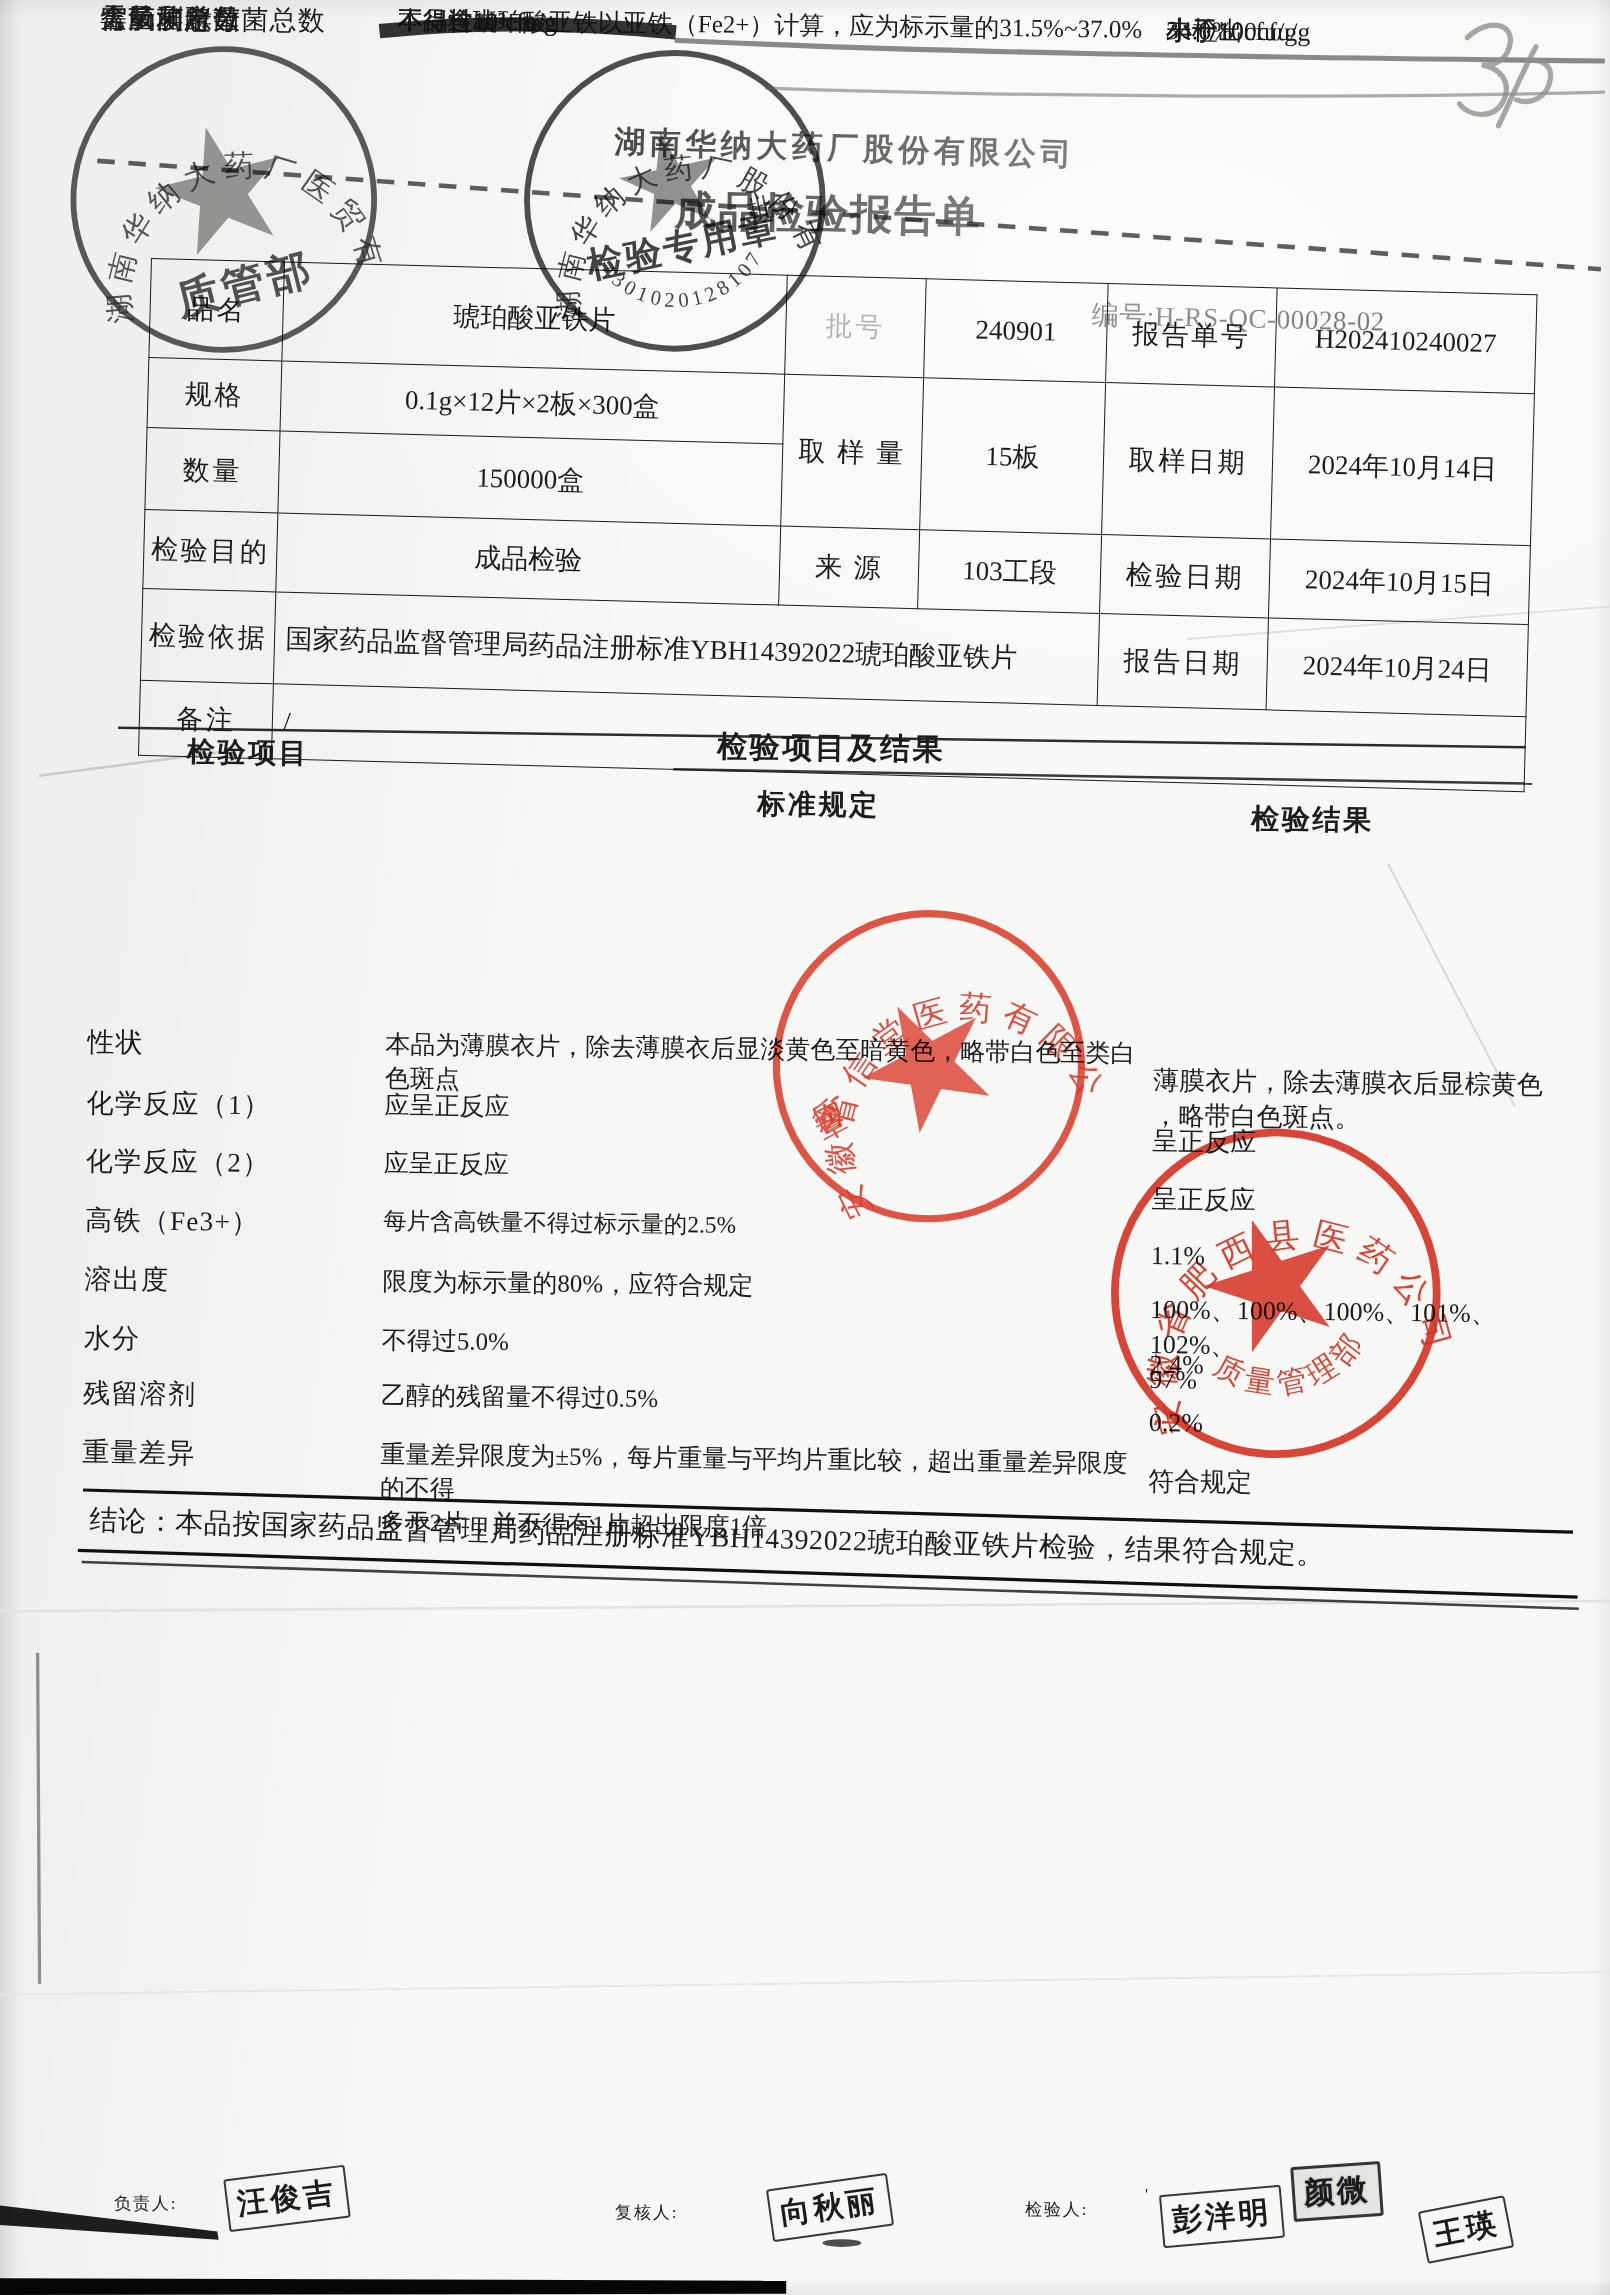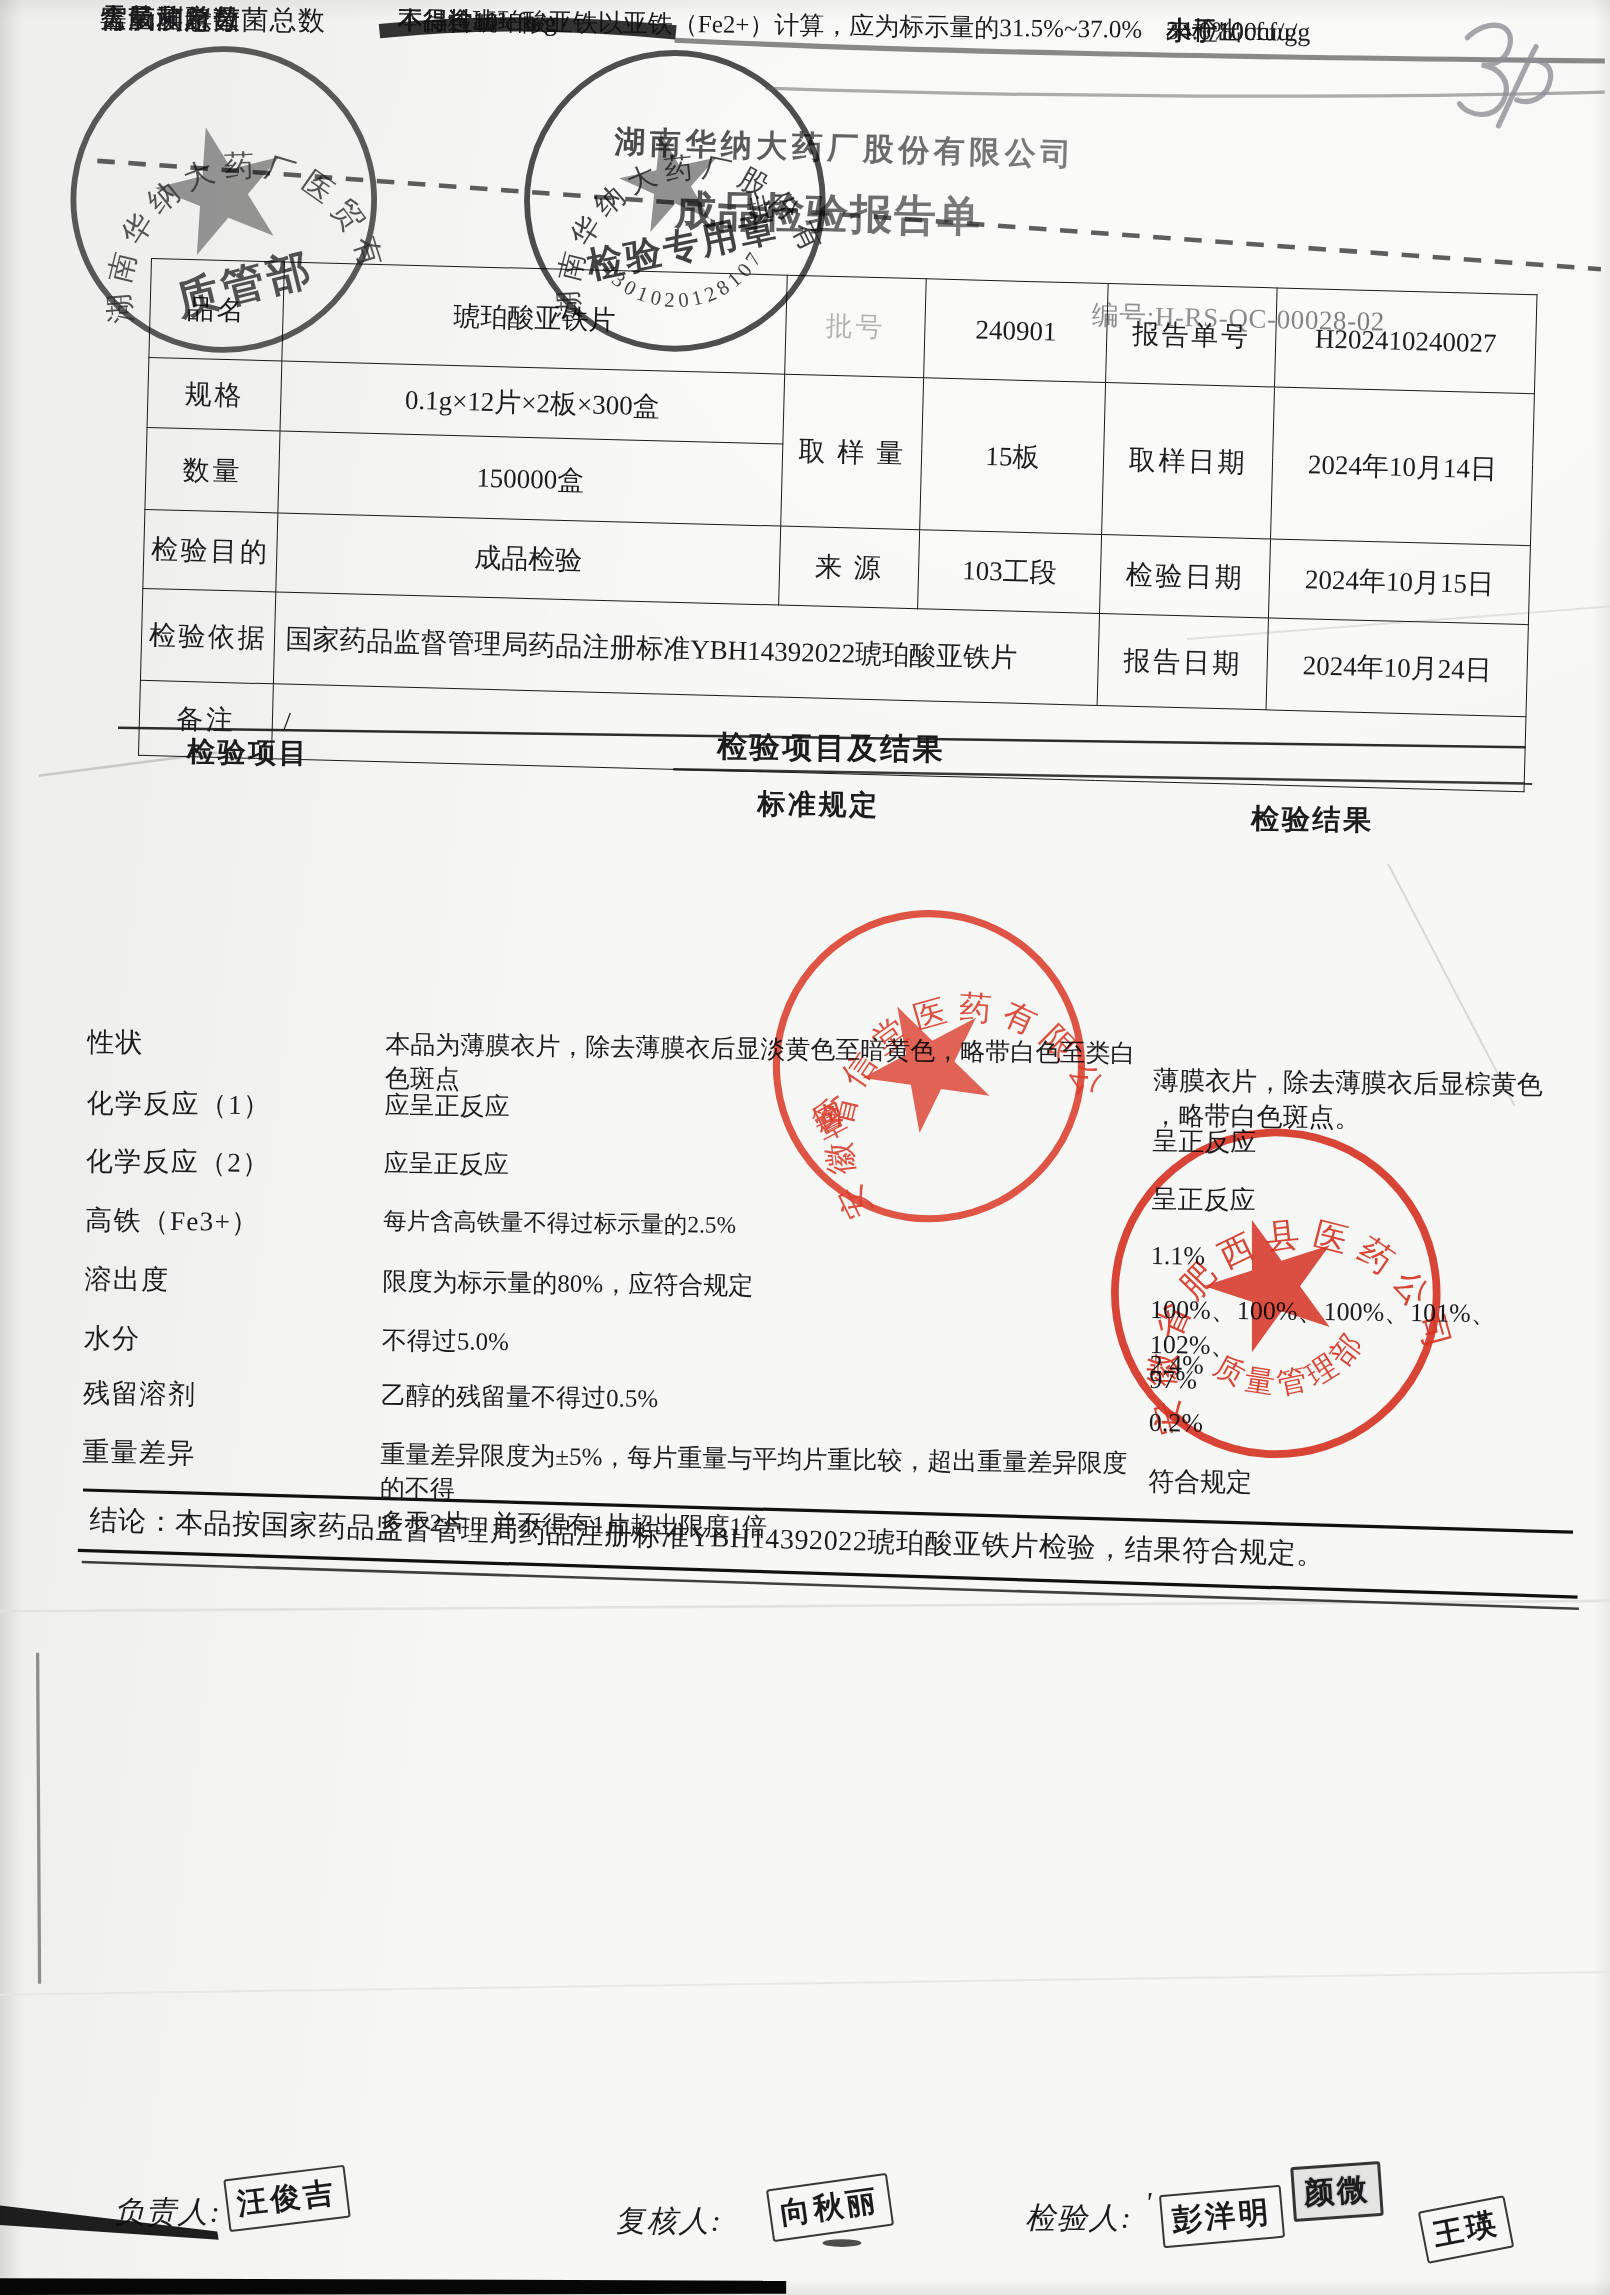--- a/index.html
+++ b/index.html
@@ -58,21 +58,21 @@
   .trow:nth-of-type(5) .res{padding-top:26px}.trow:nth-of-type(6) .res{padding-top:26px}
   .trow:nth-of-type(7) .res{padding-top:26px}.trow:nth-of-type(8) .res{padding-top:23.4px}
   .trow:nth-of-type(9) .res{padding-top:18px}.trow:nth-of-type(10) .res{padding-top:14.3px}
   .trow:nth-of-type(11) .res{padding-top:17px}.trow:nth-of-type(12) .res{padding-top:17px}
   .trow:nth-of-type(1) .std{font-size:23px;white-space:nowrap;width:843px;}
   .trow:nth-of-type(8) .std{font-size:23.4px;width:811px;}
   
   .conclusion{left:90px;top:1501px;width:1466px;font-size:28px;letter-spacing:0.6px;
               transform:rotate(1.6deg);transform-origin:left top;}
   
-  .sig-label{font-size:30px;letter-spacing:1.9px;font-style:italic;}
+  .sig-label{font-size:17px;letter-spacing:1.9px;}
   .chop{border:2.6px solid rgba(22,22,24,.85);border-radius:3.2px;padding:3.9px 9px;
         font-size:30px;font-weight:bold;letter-spacing:3.2px;color:#1b1b1d;white-space:nowrap;}
   .chop.heavy{border-width:3.9px;font-weight:900;background:rgba(10,10,10,.08);
               text-shadow:0 0 1.9px rgba(0,0,0,.55);}
   
   .stampwrap{mix-blend-mode:multiply;}
   svg text{font-family:"Liberation Serif","DejaVu Serif",serif;}
   .vert{writing-mode:vertical-rl;}
 </style>
 </head>

